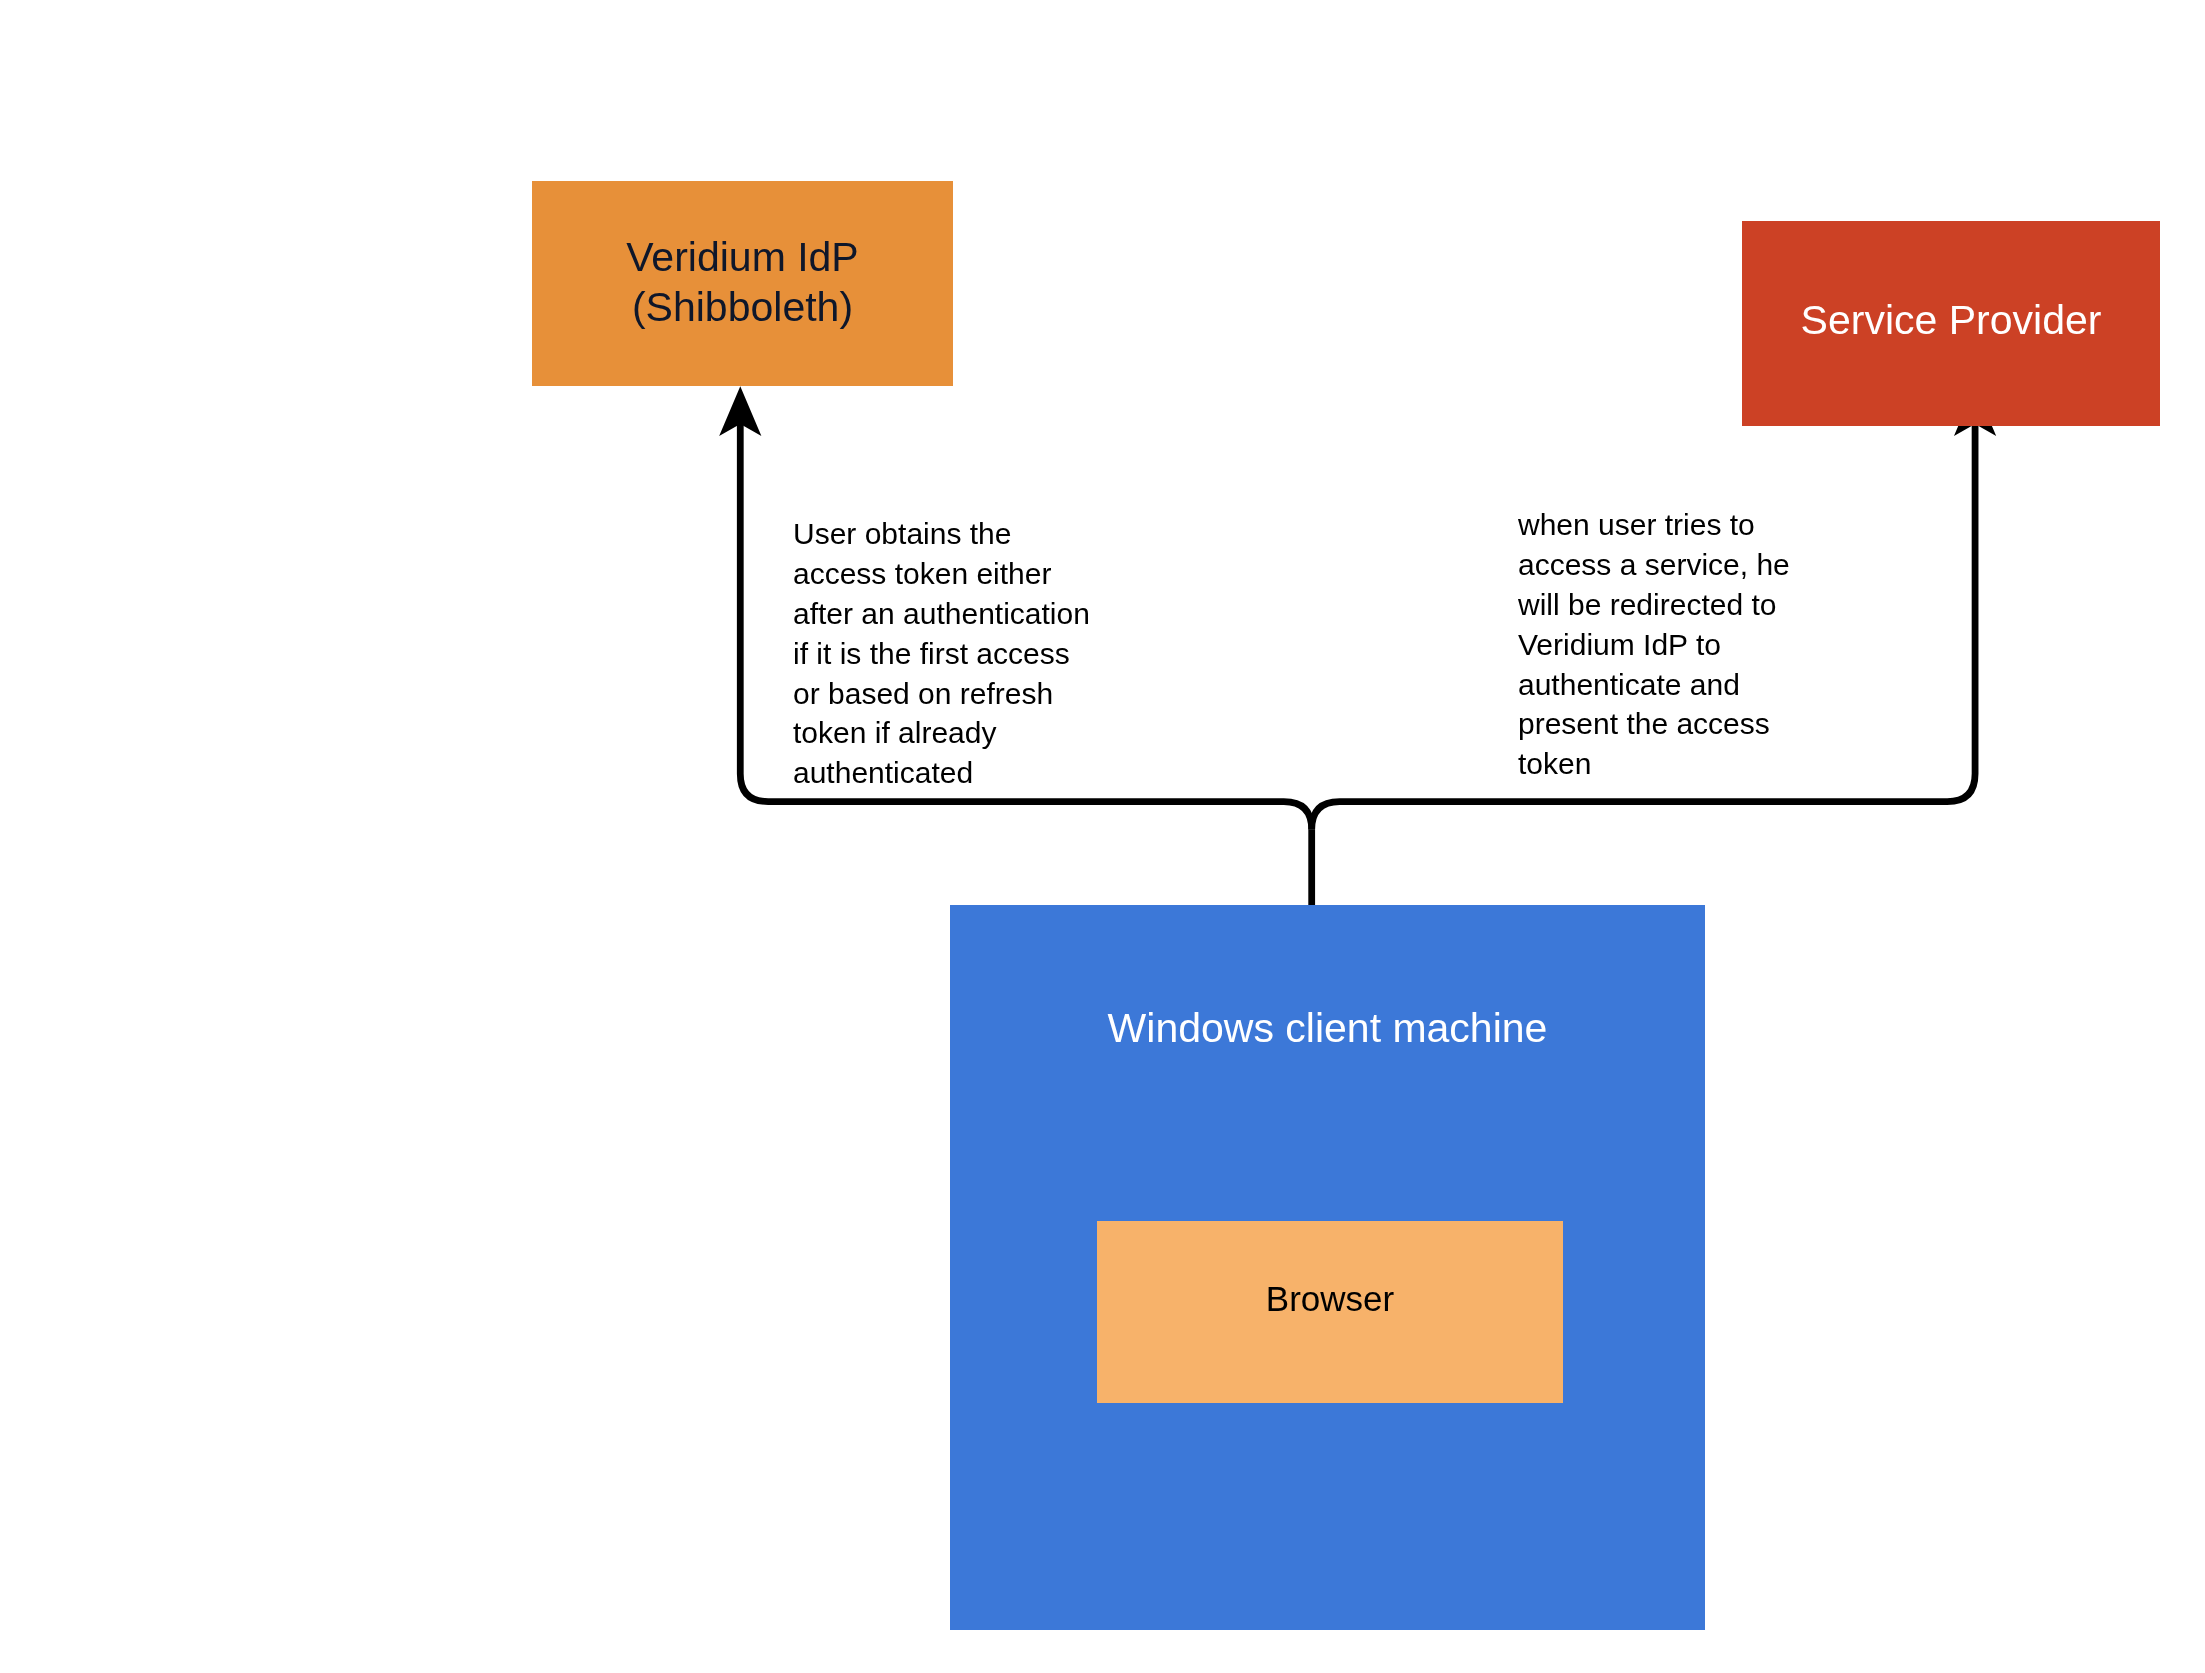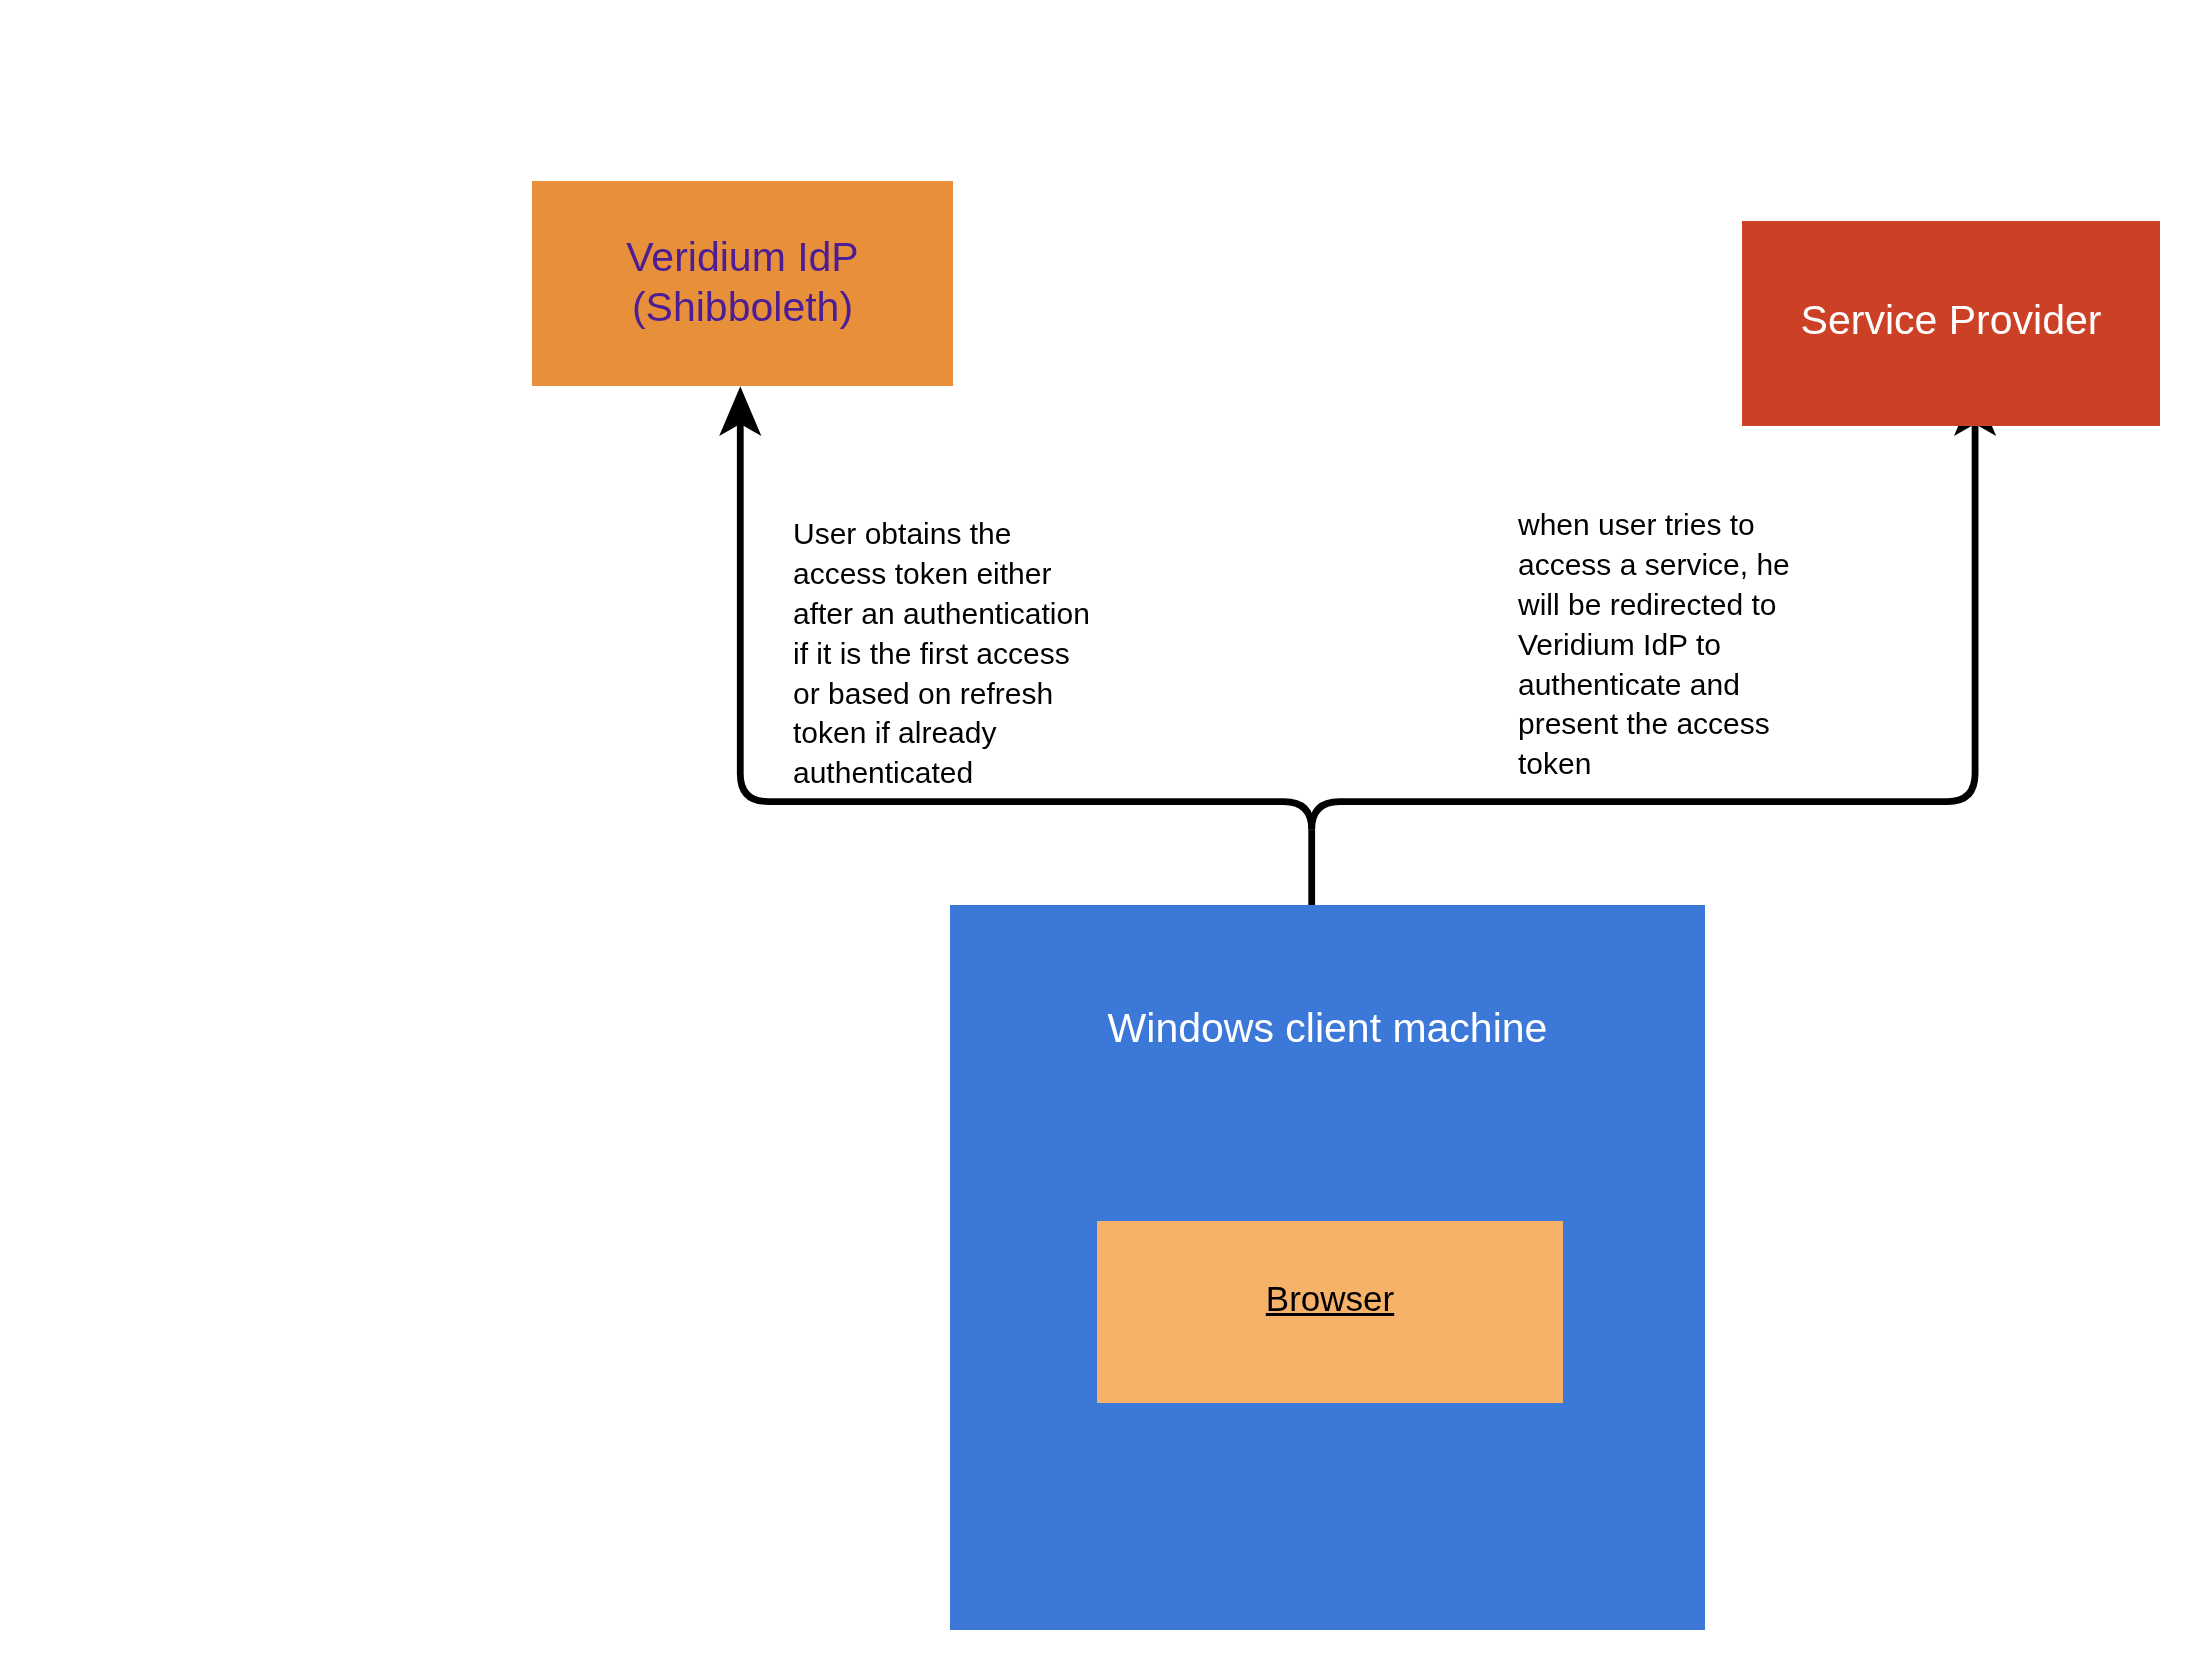--- a/index.html
+++ b/index.html
@@ -33,21 +33,21 @@
     line-height: 1.22;
     white-space: pre-line;
   }
   
   #idp-box {
     left: 532px;
     top: 181px;
     width: 421px;
     height: 205px;
     background: #E79039;
-    color: #4c1d95;
+    color: #0f172a;
     font-size: 41px;
     padding-top: 51px;
   }
   
   #sp-box {
     left: 1742px;
     top: 181px;
     width: 418px;
     height: 205px;
     background: #CC4125;
@@ -71,21 +71,20 @@
   
   #browser-box {
     left: 1097px;
     top: 1221px;
     width: 466px;
     height: 182px;
     background: #F7B26A;
     color: #000000;
     font-size: 35px;
     padding-top: 57px;
-    text-decoration: underline;
   }
   .annotation {
     position: absolute;
     font-size: 30px;
     line-height: 1.33;
     color: #000000;
     white-space: pre-line;
     text-align: left;
   }
   #annot-left {

